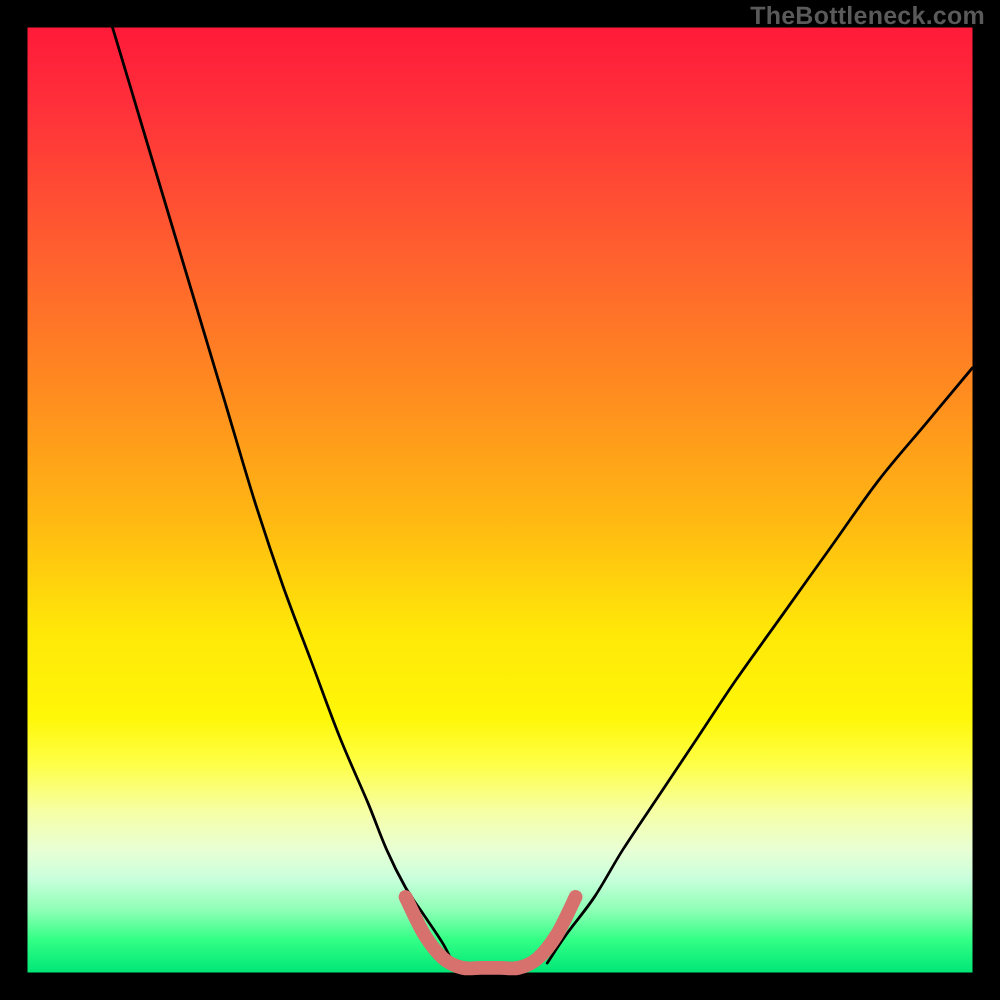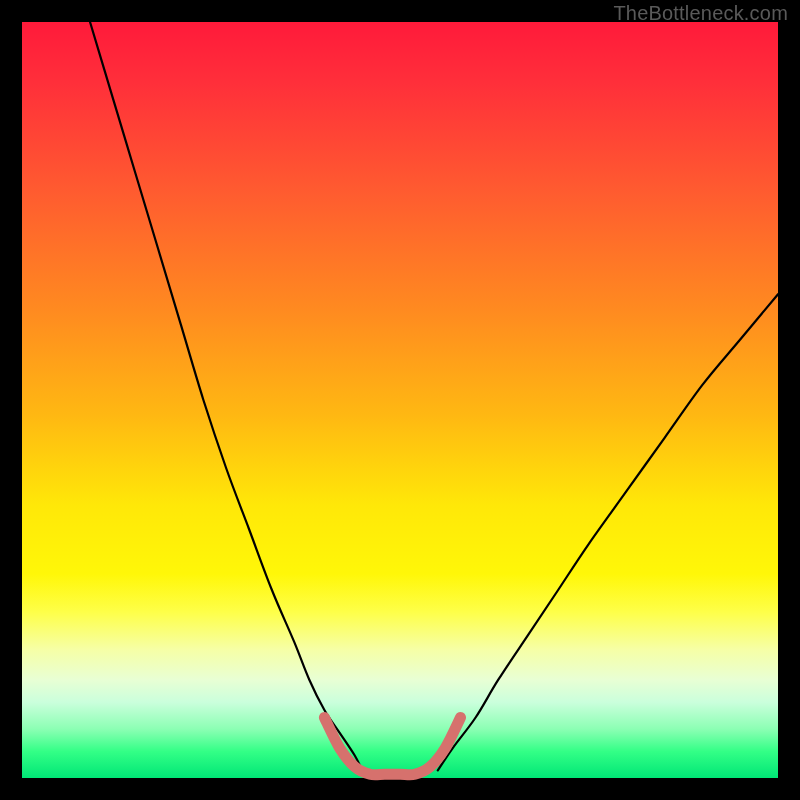--- a/index.html
+++ b/index.html
@@ -40,21 +40,21 @@
       #33ff86 96.5%,
       #00e676 100%
     );
   }
   .watermark {
     position: absolute;
     top: 2px;
     right: 12px;
     color: #5a5a5a;
     font-size: 20px;
-    font-weight: 400;
+    font-weight: 700;
     letter-spacing: 0.2px;
     user-select: none;
   }
   svg.curves {
     position: absolute;
     left: 0;
     top: 0;
     width: 756px;
     height: 756px;
     overflow: visible;

